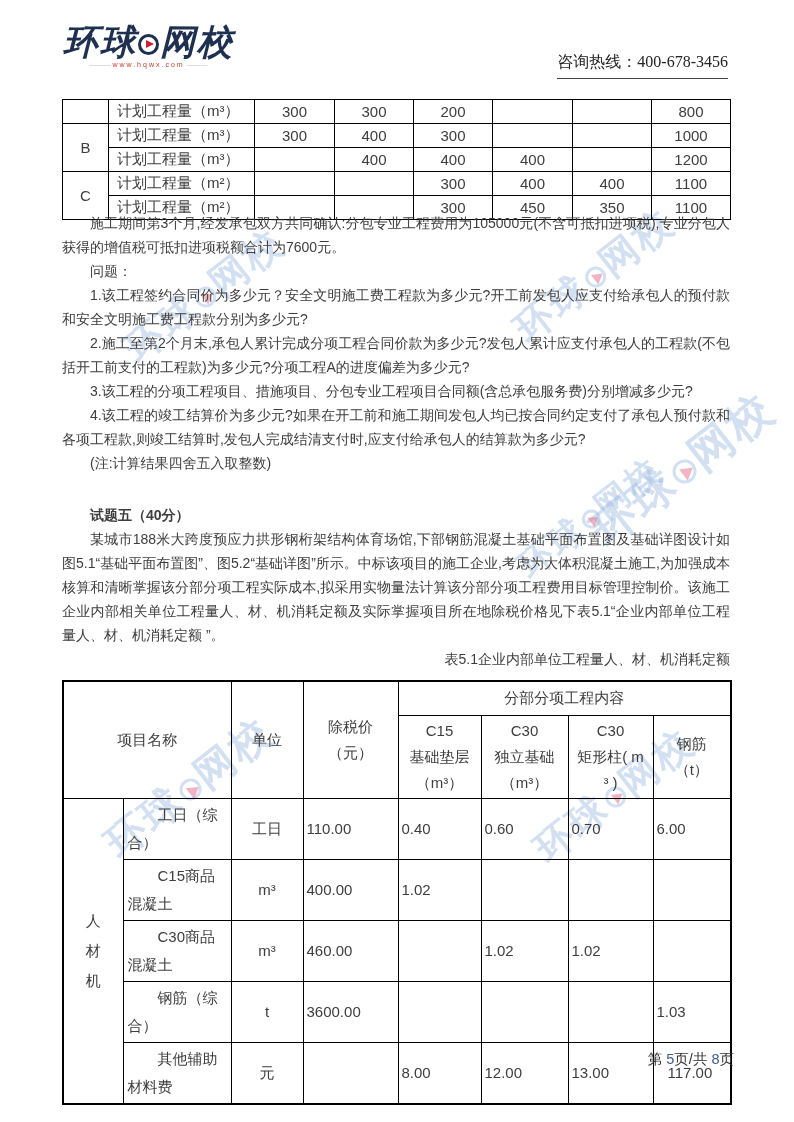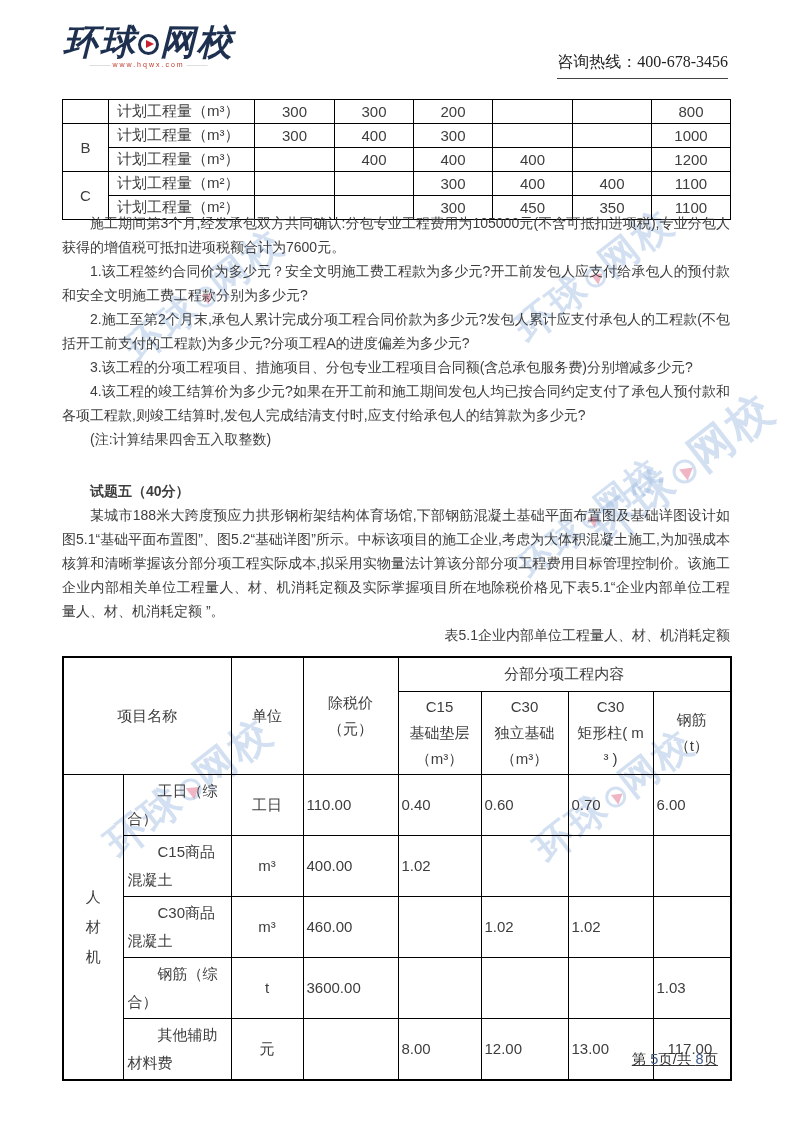--- a/index.html
+++ b/index.html
@@ -114,22 +114,22 @@
   }
   .t51 td.nw-price { padding-right: 19px; }
   .t51 td.nw-steel { padding-left: 14px; padding-right: 16px; }
   .t51 .vgroup {
     display: inline-block; width: 1em;
     word-break: break-all; line-height: 30px;
     font-size: 15px;
   }
   
   .footer {
-    position: absolute; right: 76px; top: 1050px; z-index: 2;
-    font-size: 14.5px; color: #333; text-decoration: underline;
+    position: absolute; right: 60px; top: 1050px; z-index: 2;
+    font-size: 14.5px; color: #333;
   }
   .footer .fnum { color: #3f5a87; }
 </style>
 </head>
 <body>
 
 <div class="page">
 
   <span class="watermark" style="left:110px; top:270px; font-size:38px;"><span>环球</span><span class="wm-dot"></span><span>网校</span></span>
   <span class="watermark" style="left:500px; top:250px; font-size:38px;"><span>环球</span><span class="wm-dot"></span><span>网校</span></span>
@@ -202,20 +202,21 @@
       <td>300</td>
       <td>450</td>
       <td>350</td>
       <td>1100</td>
     </tr>
   </tbody>
     </table>
 
   <div class="content">
     <p>施工期间第3个月,经发承包双方共同确认:分包专业工程费用为105000元(不含可抵扣进项税),专业分包人获得的增值税可抵扣进项税额合计为7600元。</p>
+    <p>问题：</p>
     <p>1.该工程签约合同价为多少元？安全文明施工费工程款为多少元?开工前发包人应支付给承包人的预付款和安全文明施工费工程款分别为多少元?</p>
     <p>2.施工至第2个月末,承包人累计完成分项工程合同价款为多少元?发包人累计应支付承包人的工程款(不包括开工前支付的工程款)为多少元?分项工程A的进度偏差为多少元?</p>
     <p>3.该工程的分项工程项目、措施项目、分包专业工程项目合同额(含总承包服务费)分别增减多少元?</p>
     <p>4.该工程的竣工结算价为多少元?如果在开工前和施工期间发包人均已按合同约定支付了承包人预付款和各项工程款,则竣工结算时,发包人完成结清支付时,应支付给承包人的结算款为多少元?</p>
     <p>(注:计算结果四舍五入取整数)</p>
     <p class="heading">试题五（40分）</p>
     <p>某城市188米大跨度预应力拱形钢桁架结构体育场馆,下部钢筋混凝土基础平面布置图及基础详图设计如图5.1“基础平面布置图”、图5.2“基础详图”所示。中标该项目的施工企业,考虑为大体积混凝土施工,为加强成本核算和清晰掌握该分部分项工程实际成本,拟采用实物量法计算该分部分项工程费用目标管理控制价。该施工企业内部相关单位工程量人、材、机消耗定额及实际掌握项目所在地除税价格见下表5.1“企业内部单位工程量人、材、机消耗定额 ”。</p>
     <p class="caption">表5.1企业内部单位工程量人、材、机消耗定额</p>
 
     <table class="t51">

